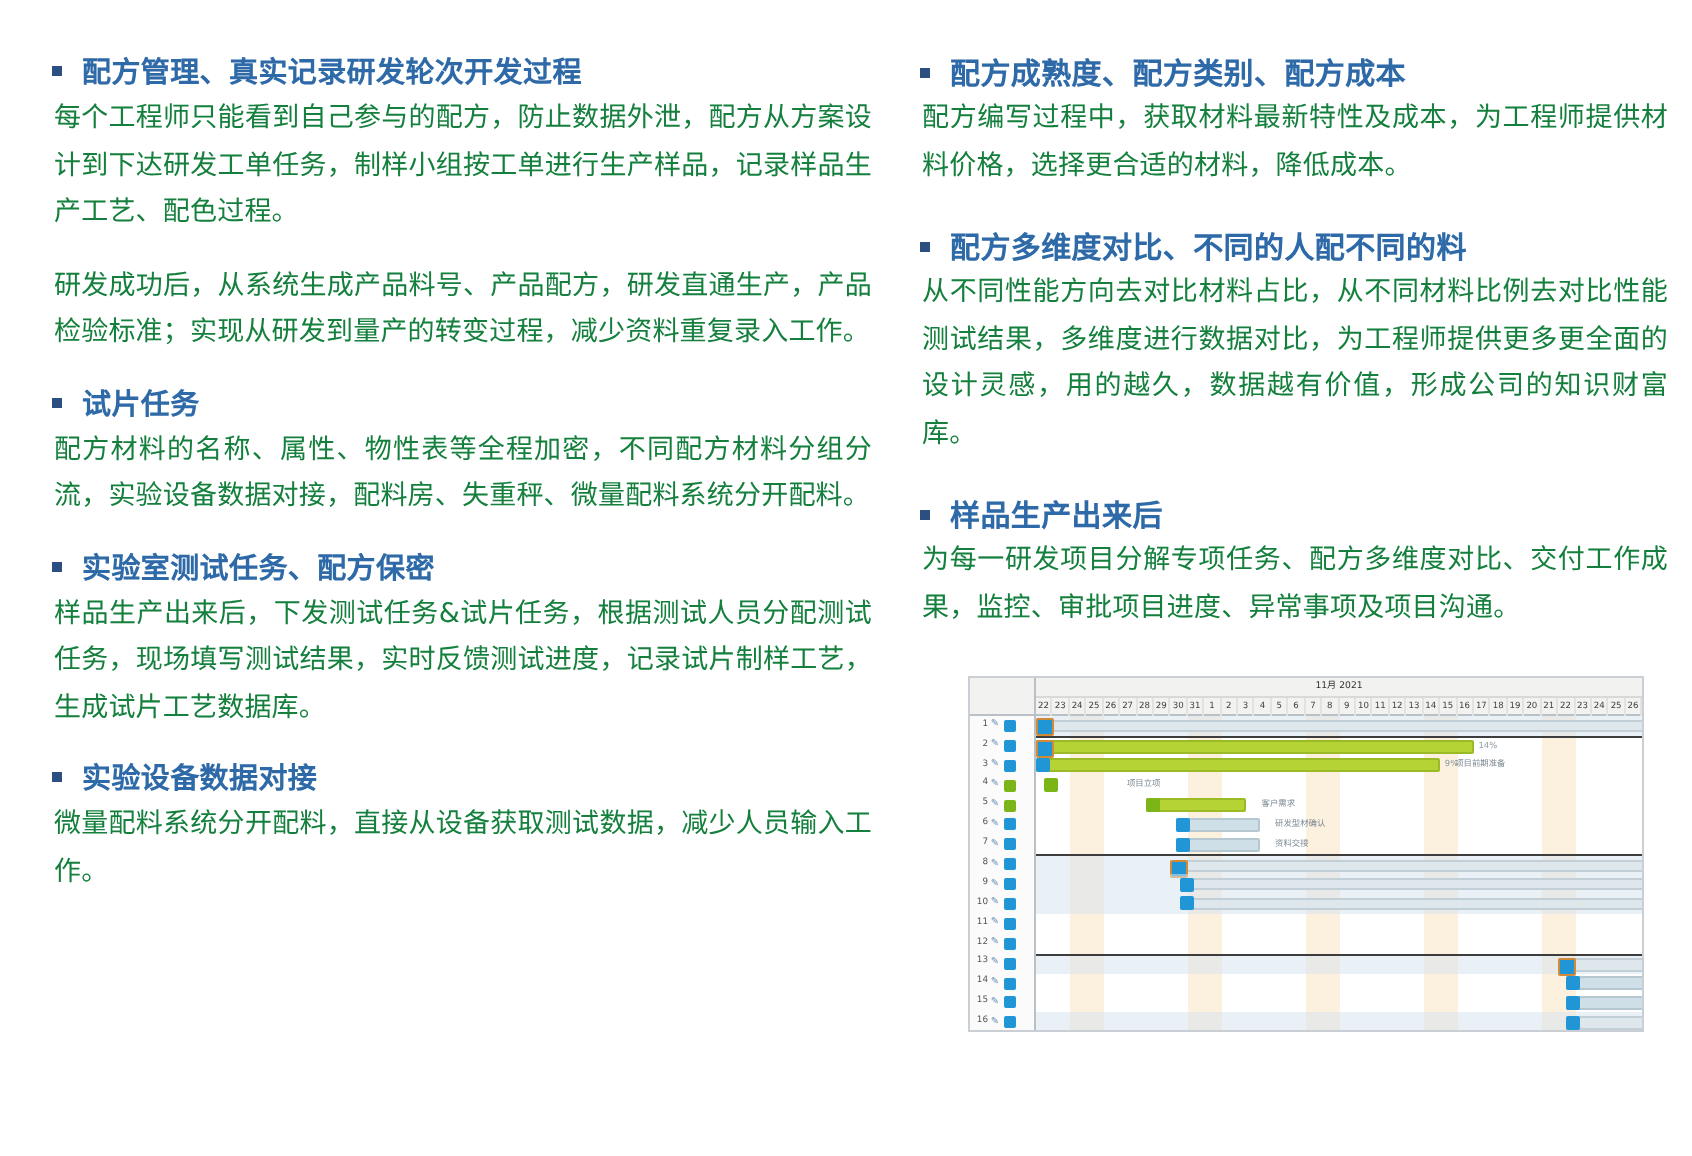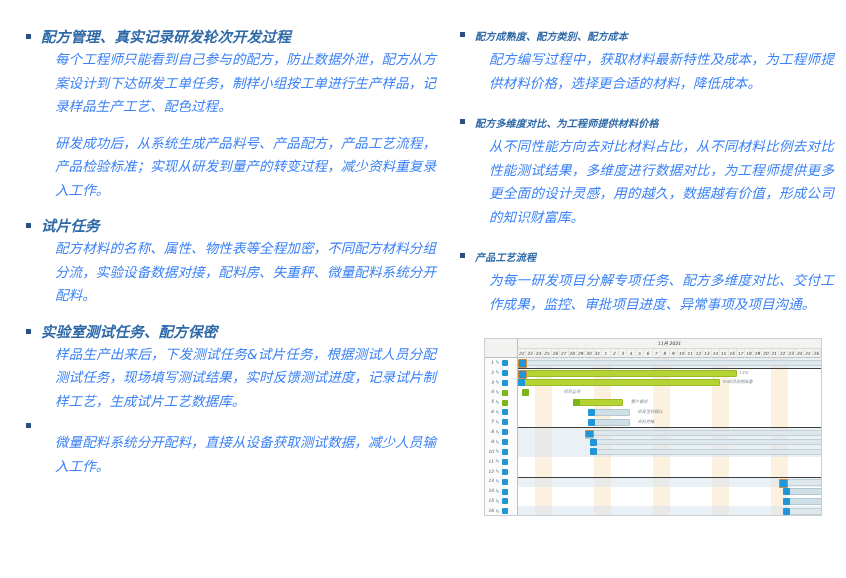--- a/index.html
+++ b/index.html
@@ -28,21 +28,20 @@
     display: flex;
     align-items: flex-start;
     width: 846px;
     height: 578px;
     box-sizing: border-box;
     padding-top: 26px;
   }
 
   .col {
     box-sizing: border-box;
-    font-style: italic;
   }
   .col-left {
     width: 446px;
     padding-left: 26px;
     padding-right: 10px;
   }
   .col-right {
     width: 400px;
     padding-left: 14px;
     padding-right: 12px;
@@ -72,31 +71,31 @@
   .feature-title {
     color: #2f6aa8;
     font-size: 14.5px;
     line-height: 22px;
     font-weight: 600;
     letter-spacing: 0.2px;
     white-space: nowrap;
   }
 
   .feature-body {
-    margin-left: 29px;
-    color: #3b82f6;
+    margin-left: 1px;
+    color: #15803d;
     font-size: 13.5px;
     line-height: 23.5px;
     text-align: justify;
     text-justify: inter-ideograph;
     letter-spacing: 0.1px;
   }
 
   .col-right .feature { margin-bottom: 18px; }
-  .col-right .feature-title { font-size: 10px; }
+  .col-right .feature-title { font-size: 15px; }
 
   
   .gantt-wrap {
     margin-top: 22px;
     margin-left: 24px;
     width: 338px;
   }
   .gantt {
     position: relative;
     width: 338px;
@@ -273,21 +272,21 @@
 
       <div class="feature">
         <div class="feature-head">
           <span class="bullet"></span>
           <span class="feature-title">配方管理、真实记录研发轮次开发过程</span>
         </div>
         <div class="feature-body">每个工程师只能看到自己参与的配方，防止数据外泄，配方从方案设计到下达研发工单任务，制样小组按工单进行生产样品，记录样品生产工艺、配色过程。</div>
       </div>
 
       <div class="feature">
-        <div class="feature-body">研发成功后，从系统生成产品料号、产品配方，产品工艺流程，产品检验标准；实现从研发到量产的转变过程，减少资料重复录入工作。</div>
+        <div class="feature-body">研发成功后，从系统生成产品料号、产品配方，研发直通生产，产品检验标准；实现从研发到量产的转变过程，减少资料重复录入工作。</div>
       </div>
 
       <div class="feature">
         <div class="feature-head">
           <span class="bullet"></span>
           <span class="feature-title">试片任务</span>
         </div>
         <div class="feature-body">配方材料的名称、属性、物性表等全程加密，不同配方材料分组分流，实验设备数据对接，配料房、失重秤、微量配料系统分开配料。</div>
       </div>
 
@@ -295,48 +294,49 @@
         <div class="feature-head">
           <span class="bullet"></span>
           <span class="feature-title">实验室测试任务、配方保密</span>
         </div>
         <div class="feature-body">样品生产出来后，下发测试任务&amp;试片任务，根据测试人员分配测试任务，现场填写测试结果，实时反馈测试进度，记录试片制样工艺，生成试片工艺数据库。</div>
       </div>
 
       <div class="feature">
         <div class="feature-head">
           <span class="bullet"></span>
+          <span class="feature-title">实验设备数据对接</span>
         </div>
         <div class="feature-body">微量配料系统分开配料，直接从设备获取测试数据，减少人员输入工作。</div>
       </div>
 
     </div>
 
     <div class="col col-right">
 
       <div class="feature">
         <div class="feature-head">
           <span class="bullet"></span>
           <span class="feature-title">配方成熟度、配方类别、配方成本</span>
         </div>
         <div class="feature-body">配方编写过程中，获取材料最新特性及成本，为工程师提供材料价格，选择更合适的材料，降低成本。</div>
       </div>
 
       <div class="feature">
         <div class="feature-head">
           <span class="bullet"></span>
-          <span class="feature-title">配方多维度对比、为工程师提供材料价格</span>
+          <span class="feature-title">配方多维度对比、不同的人配不同的料</span>
         </div>
         <div class="feature-body">从不同性能方向去对比材料占比，从不同材料比例去对比性能测试结果，多维度进行数据对比，为工程师提供更多更全面的设计灵感，用的越久，数据越有价值，形成公司的知识财富库。</div>
       </div>
 
       <div class="feature">
         <div class="feature-head">
           <span class="bullet"></span>
-          <span class="feature-title">产品工艺流程</span>
+          <span class="feature-title">样品生产出来后</span>
         </div>
         <div class="feature-body">为每一研发项目分解专项任务、配方多维度对比、交付工作成果，监控、审批项目进度、异常事项及项目沟通。</div>
       </div>
 
       <div class="gantt-wrap">
         <div class="gantt">
 
           <div class="g-gutter">
             <div class="g-gutter-head"></div>
             <div class="g-rows" id="gantt-gutter-rows">

